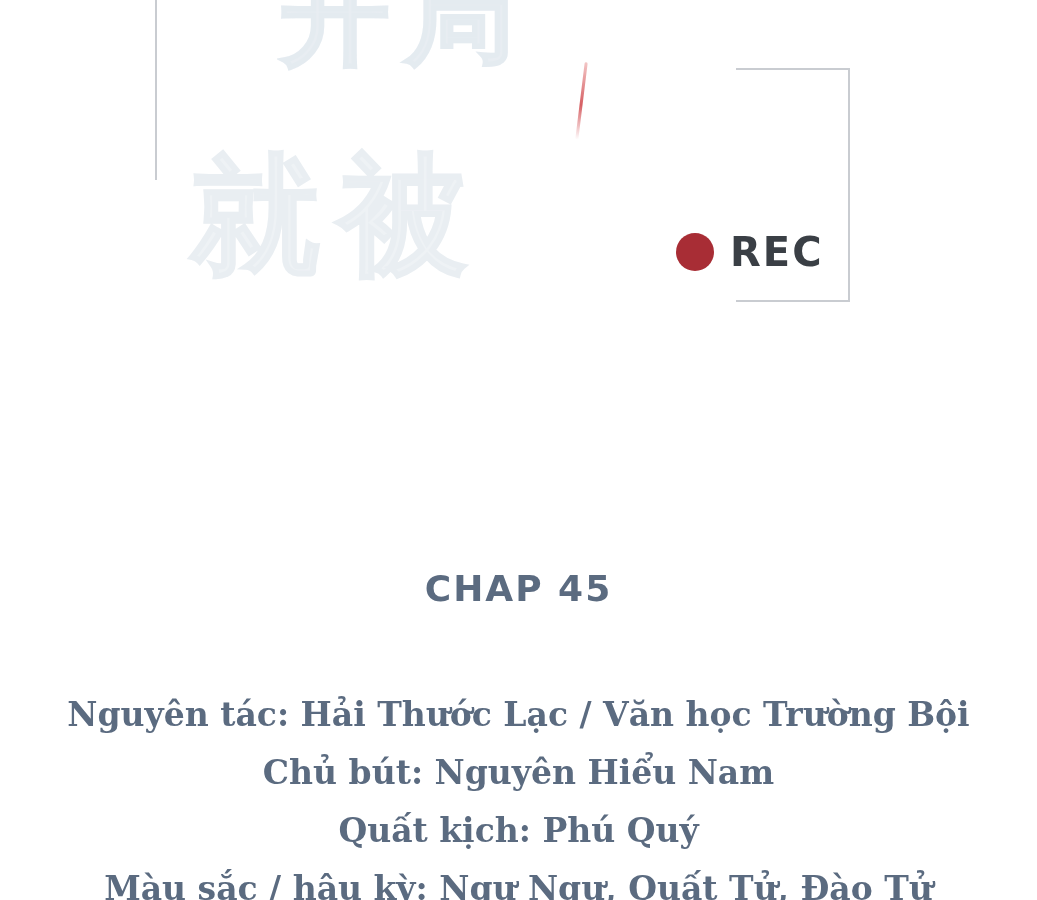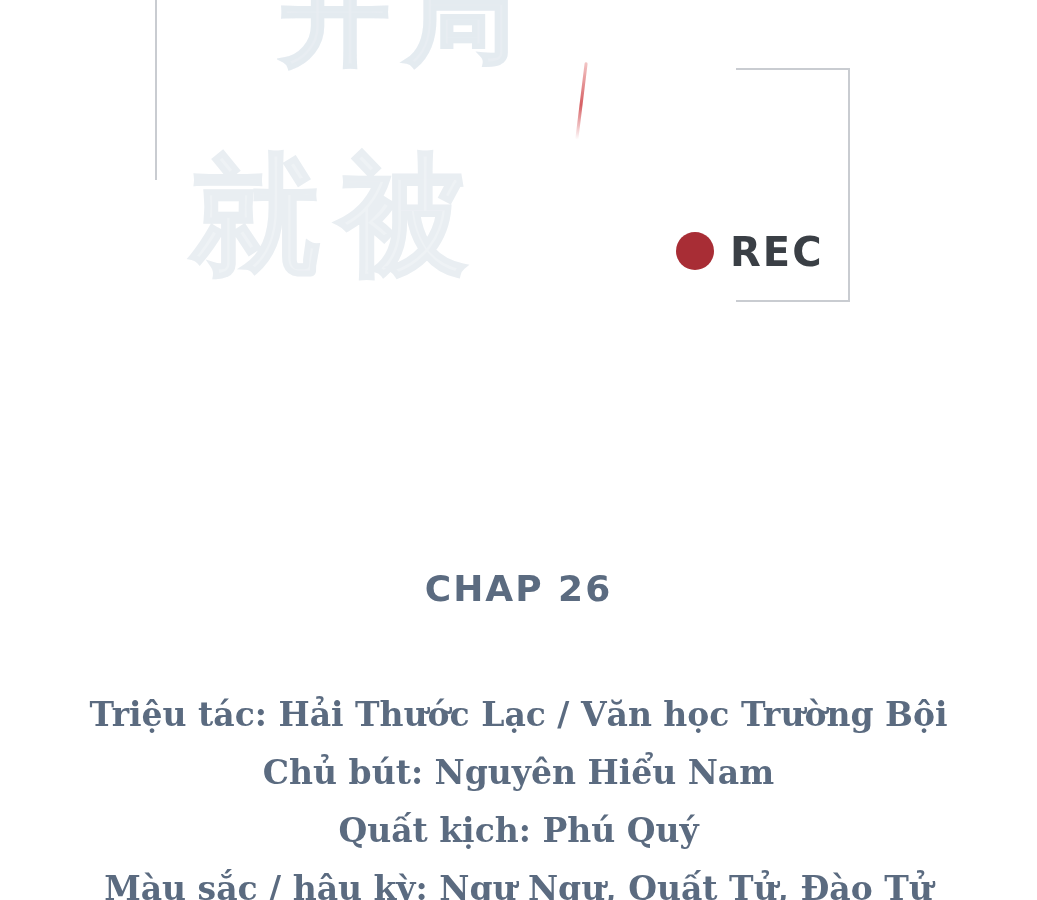--- a/index.html
+++ b/index.html
@@ -98,21 +98,21 @@
     transform: rotate(7deg);
     border-radius: 2px;
   }
 
   
   .rec-badge {
     position: absolute;
     left: 676px;
     top: 232px;
     display: flex;
-    align-items: flex-start;
+    align-items: center;
     gap: 16px;
   }
   .rec-dot {
     width: 38px;
     height: 38px;
     border-radius: 50%;
     background: #a82d35;
   }
   .rec-label {
     font-family: "DejaVu Sans", sans-serif;
@@ -169,22 +169,22 @@
     <div class="art-red-stroke"></div>
     <div class="art-glyph-row-bottom">就被</div>
     <div class="art-bracket"></div>
 
     <div class="rec-badge">
       <span class="rec-dot"></span>
       <span class="rec-label">REC</span>
     </div>
   </div>
 
-  <div class="chapter">CHAP 26</div>
+  <div class="chapter">CHAP 45</div>
 
   <div class="credits">
-    <div class="credit-line">Triệu tác: Hải Thước Lạc / Văn học Trường Bội</div>
+    <div class="credit-line">Nguyên tác: Hải Thước Lạc / Văn học Trường Bội</div>
     <div class="credit-line">Chủ bút: Nguyên Hiểu Nam</div>
     <div class="credit-line">Quất kịch: Phú Quý</div>
     <div class="credit-line cut">Màu sắc / hậu kỳ: Ngư Ngư, Quất Tử, Đào Tử</div>
   </div>
 
 </div>
 
 </body></html>

